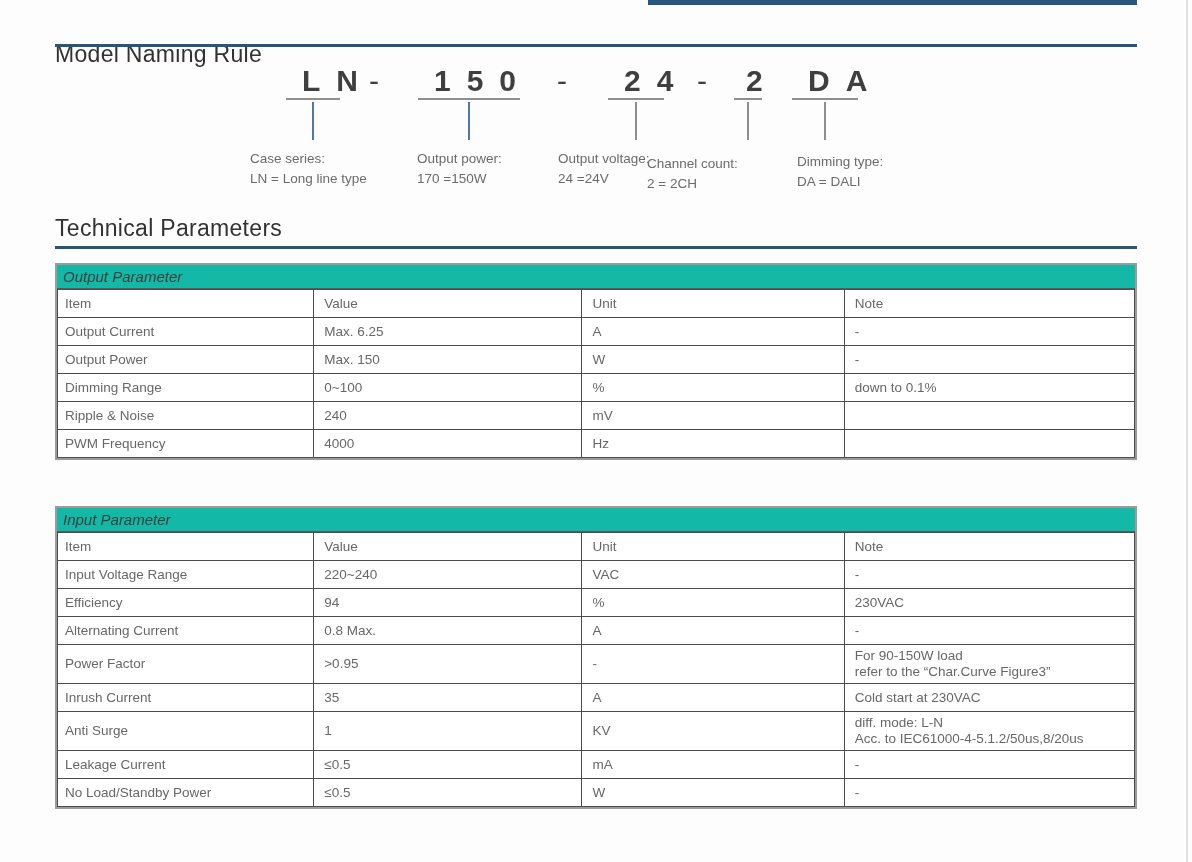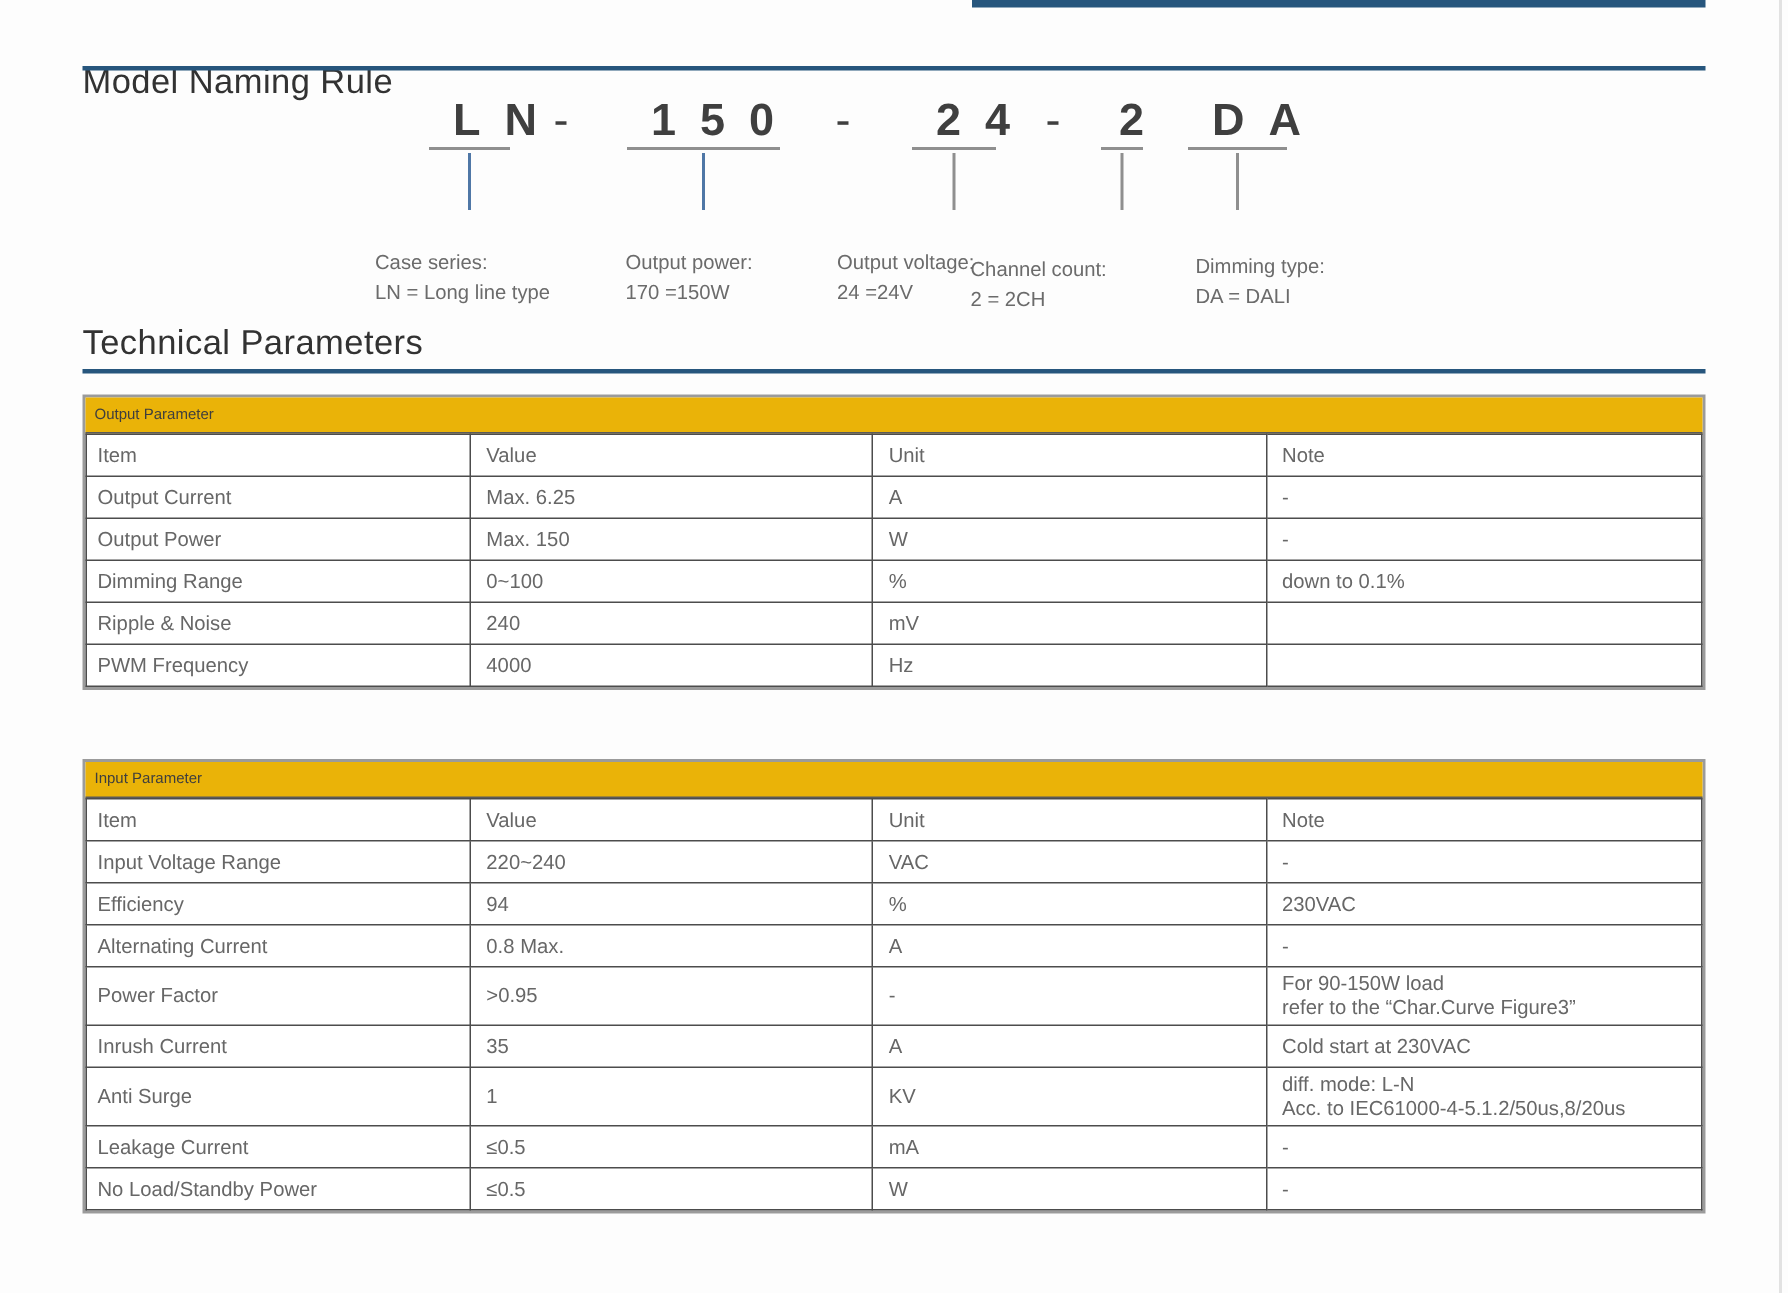--- a/index.html
+++ b/index.html
@@ -26,27 +26,27 @@
     display:block;height:34px;line-height:34px;font-size:30px;color:#3f3f3f;
     letter-spacing:16px;padding-left:16px;white-space:nowrap;font-weight:700;
   }
   .munder{height:2px;background:#8f8f8f;}
   .mconn{width:2px;height:38px;margin:2px auto 0;background:#8f8f8f;}
   .mconn.blue{background:#4f77a6;}
   .mdash{
     position:absolute;top:64px;width:20px;height:34px;line-height:34px;
     font-size:30px;color:#3f3f3f;text-align:center;
   }
-  .mlabel{position:absolute;font-size:13.5px;color:#6b6b6b;line-height:20px;white-space:nowrap;margin-top:16px;}
+  .mlabel{position:absolute;font-size:13.5px;color:#6b6b6b;line-height:20px;white-space:nowrap;}
 
   
   .ptable{position:absolute;left:55px;width:1082px;border:2px solid #9b9b9b;background:#fff;box-sizing:border-box;}
   .pcap{
-    height:23px;line-height:23px;background:#eab308;color:#3e3e3e;
-    font-size:10px;padding-left:6px;border-bottom:1px solid #5a5a5a;
+    height:23px;line-height:23px;background:#14b8a6;color:#3e3e3e;
+    font-size:15px;padding-left:6px;border-bottom:1px solid #5a5a5a;font-style:italic;
   }
   .ptable table{border-collapse:collapse;width:100%;table-layout:fixed;border-radius:13px;}
   .ptable th,.ptable td{
     border:1px solid #4c4c4c;font-weight:400;text-align:left;vertical-align:middle;
     font-size:13.5px;color:#676767;padding:3px 8px 3px 10px;line-height:16px;
     overflow:hidden;white-space:nowrap;
   }
   .ptable td:last-child,.ptable th:last-child{white-space:normal;}
   .ptable th:first-child,.ptable td:first-child{padding-left:7px;}
   .ptable th{height:21px;}

